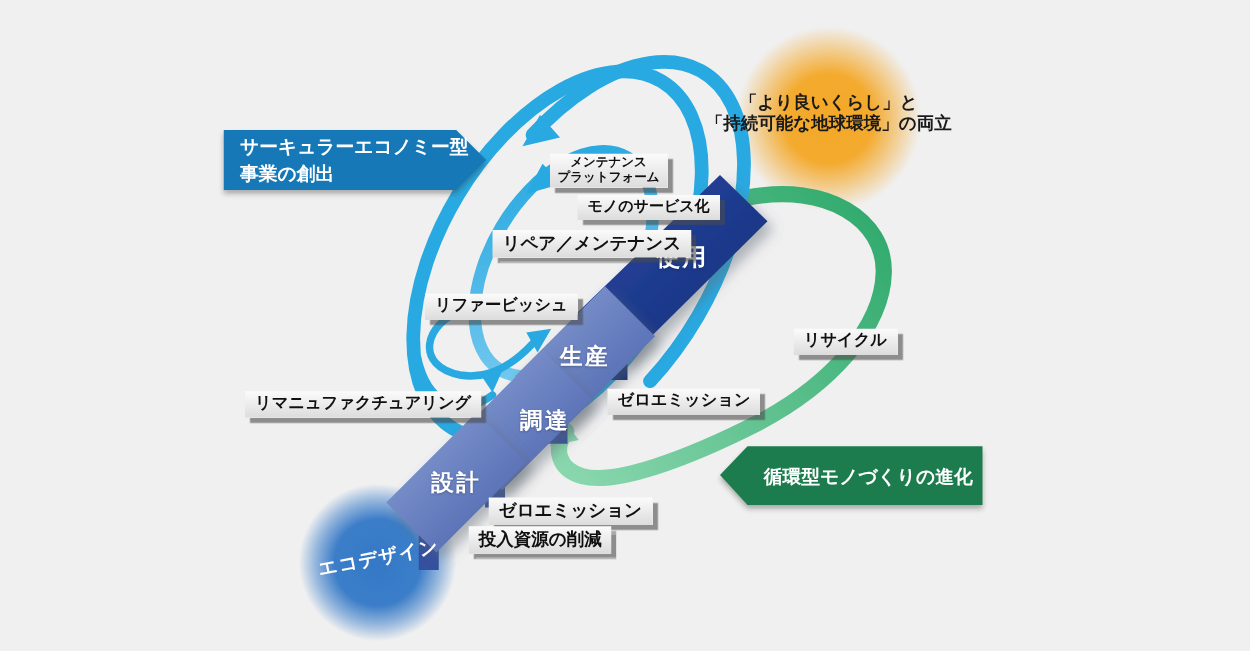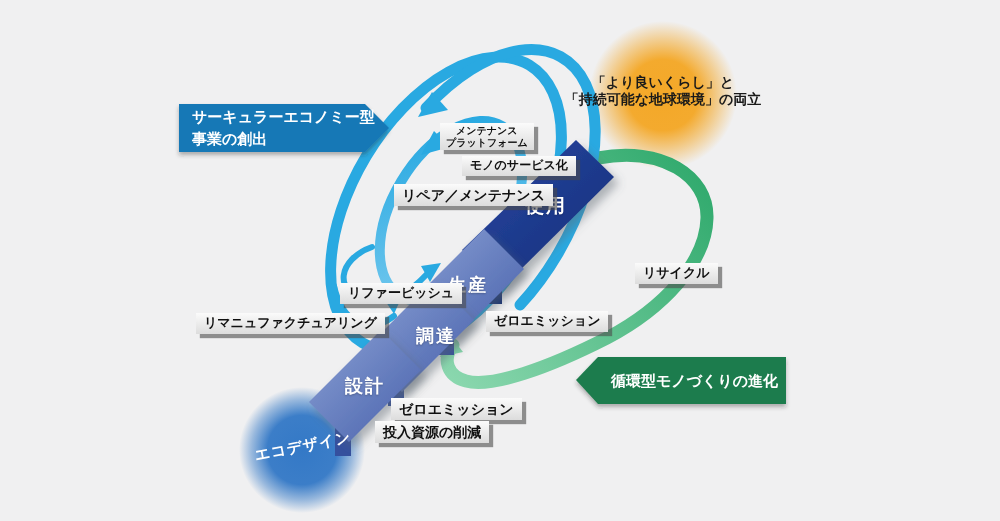--- a/index.html
+++ b/index.html
@@ -156,21 +156,21 @@
   <div class="steplabel" style="left:436px;top:336px;">調達</div>
   <div class="steplabel" style="left:468px;top:285px;">生産</div>
   <div class="steplabel" style="left:546px;top:206px;font-size:19px;">使用</div>
 
   <div class="tag small" style="left:440px;top:123px;">
     <div>メンテナンス</div>
     <div>プラットフォーム</div>
   </div>
   <div class="tag" style="left:424px;top:156px;font-size:12px;margin-left:38px;">モノのサービス化</div>
   <div class="tag mid" style="left:382px;top:184px;margin-left:12px;">リペア／メンテナンス</div>
-  <div class="tag" style="left:340px;top:235px;margin-top:48px;">リファービッシュ</div>
+  <div class="tag" style="left:340px;top:235px;">リファービッシュ</div>
   <div class="tag" style="left:196px;top:313px;">リマニュファクチュアリング</div>
 
   <div class="tag" style="left:635px;top:263px;">リサイクル</div>
   <div class="tag" style="left:486px;top:311px;">ゼロエミッション</div>
   <div class="tag mid" style="left:391px;top:398px;">ゼロエミッション</div>
   <div class="tag mid" style="left:375px;top:421px;">投入資源の削減</div>
 
 </div>
 
 </body></html>

